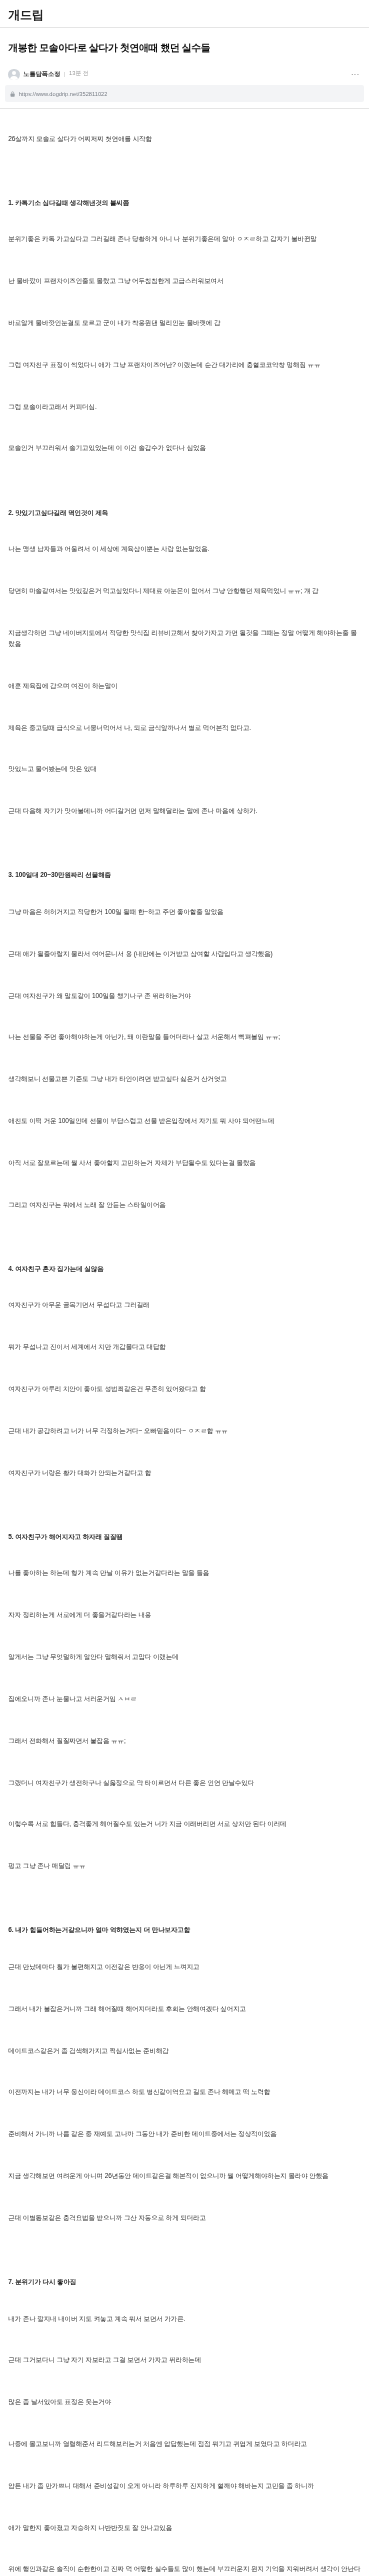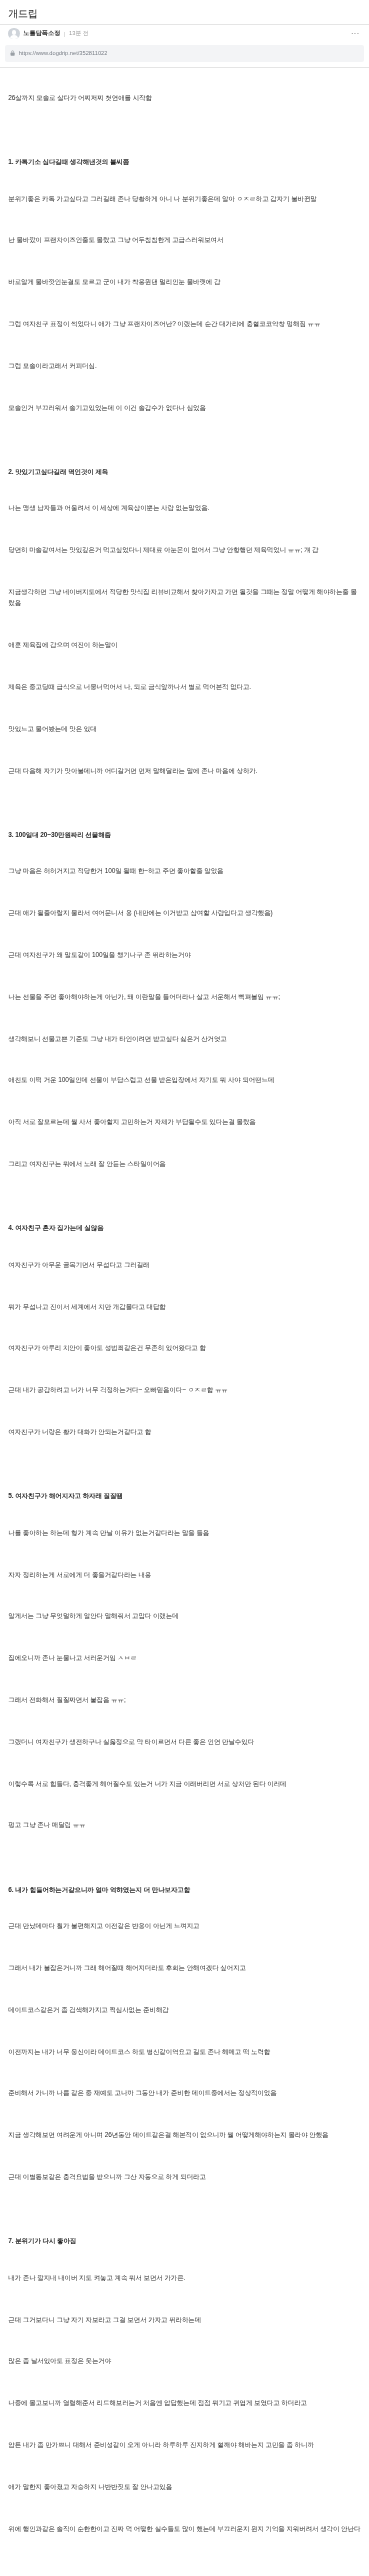--- a/index.html
+++ b/index.html
@@ -20,22 +20,22 @@
     background: #fff;
     display: flex;
     flex-direction: column;
   }
 
   
   .site-header {
     padding: 7.3px 8.3px 3.1px 8.3px;
   }
   .site-logo {
-    font-size: 10px;
-    font-weight: normal;
+    font-size: 12px;
+    font-weight: bold;
     color: #222;
     letter-spacing: -0.3px;
   }
   .divider-thin {
     height: 0.5px;
     background: #e5e5e5;
     width: 100%;
   }
 
   
@@ -143,20 +143,23 @@
 </head>
 <body>
 
 <div class="page">
 
   <header class="site-header">
     <div class="site-logo">개드립</div>
   </header>
   <div class="divider-thin"></div>
 
+  <div class="post-title-wrap">
+    <h1 class="post-title">개봉한 모솔아다로 살다가 첫연애때 했던 실수들</h1>
+  </div>
 
   <div class="author-row">
     <div class="avatar"></div>
     <span class="author-name">노틀담폭소정</span>
     <span class="author-sep">|</span>
     <span class="post-date">13분 전</span>
     <span class="spacer"></span>
     <span class="more-dots">···</span>
   </div>
 

